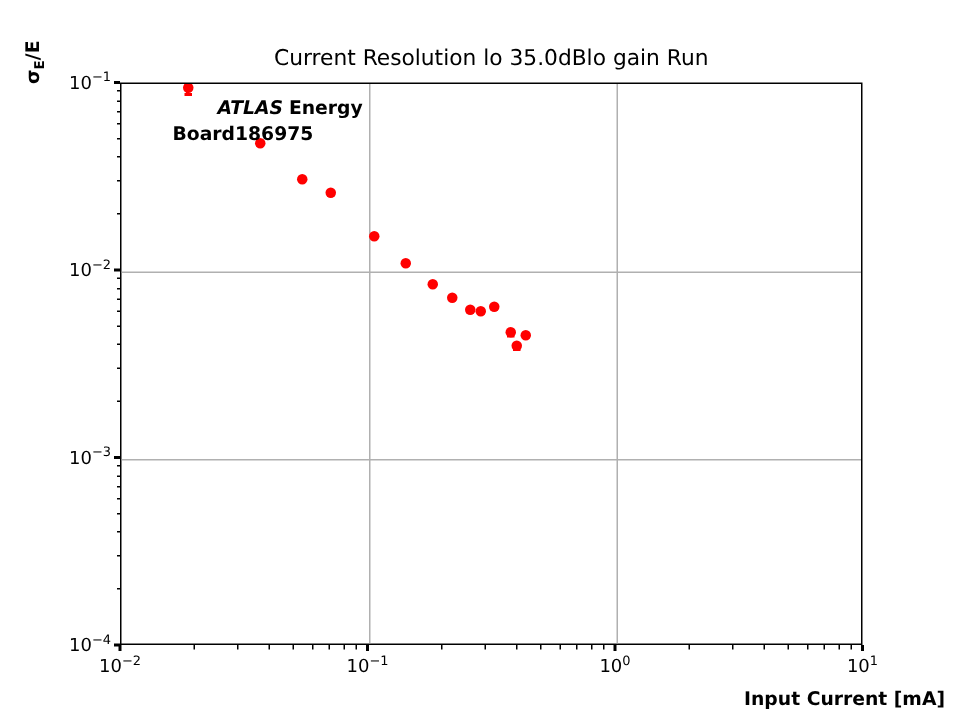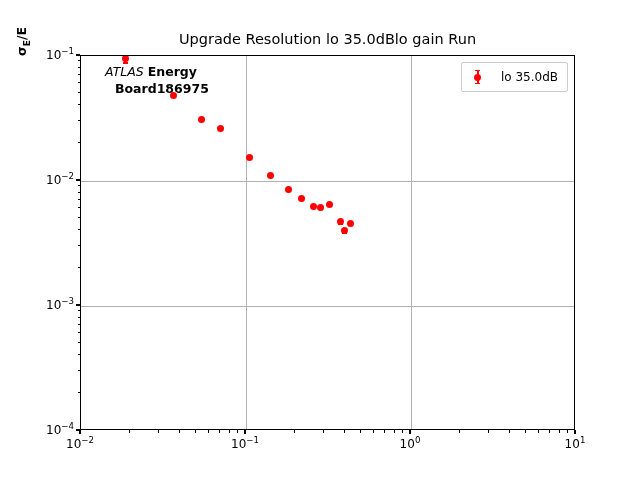--- a/index.html
+++ b/index.html
@@ -172,21 +172,22 @@
     font-size: 12.5px;
     color: #000000;
     line-height: 16.5px;
     white-space: nowrap;
   }
   #annotation .line1 { padding-left: 0px; }
   #annotation .line2 { padding-left: 10px; }
   #annotation .line3 { padding-left: 8px; }
   .italic-atlas {
     font-style: italic;
-    font-weight: normal;
+    font-weight: bold;
+    margin-left: 40px;
   }
   .bold-txt { font-weight: bold; }
 
   
   #legend {
     position: absolute;
     right: 6px;
     top: 6px;
     background: #ffffff;
     border: 1px solid #cccccc;
@@ -228,26 +229,27 @@
     font-size: 12px;
     color: #000000;
     white-space: nowrap;
   }
 </style>
 </head>
 <body>
 
 <div id="figure">
 
-  <div id="chart-title">Upgrade Resolution lo 35.0dBlo gain Run</div>
+  <div id="chart-title">Current Resolution lo 35.0dBlo gain Run</div>
 
   <div id="ylabel">
     <span>σ</span><sub class="sub">E</sub><span>/E</span>
   </div>
 
+  <div id="xlabel">Input Current [mA]</div>
 
   <div id="plot-area">
     <div id="gridlines">
         <div class="gridline-v" style="left: 165px;"></div>
         <div class="gridline-v" style="left: 330px;"></div>
         <div class="gridline-h" style="top: 125px;"></div>
         <div class="gridline-h" style="top: 250px;"></div>
       </div>
     <div id="datalayer">
         <div class="errbar" style="left: 44.0833px; top: 0.0543139px; height: 6.27194px;"></div>
@@ -306,29 +308,20 @@
         <div class="errcap" style="left: 269.355px; top: 165.988px;"></div>
         <div class="errcap" style="left: 269.355px; top: 168.348px;"></div>
         <div class="datapoint" style="left: 269.355px; top: 167.155px; background: rgb(255, 0, 0);"></div>
       </div>
 
     <div id="annotation">
       <div class="line1"><span class="italic-atlas">ATLAS</span> <span class="bold-txt">Energy</span></div>
       <div class="line2 bold-txt">Board186975</div>
     </div>
 
-    <div id="legend">
-      <div class="legend-marker">
-        <div class="lm-bar"></div>
-        <div class="lm-cap" style="top:2px;"></div>
-        <div class="lm-cap" style="top:14.6px;"></div>
-        <div class="lm-dot"></div>
-      </div>
-      <div class="legend-label">lo 35.0dB</div>
-    </div>
   </div>
 
   <div id="axes-decor">
       <div class="tick-x-major" style="left: 79.35px; top: 430px;"></div>
       <div class="ticklabel-x" style="left: 80px; top: 437px;"><span>10</span><sup class="exp">−2</sup></div>
       <div class="tick-x-major" style="left: 244.35px; top: 430px;"></div>
       <div class="ticklabel-x" style="left: 245px; top: 437px;"><span>10</span><sup class="exp">−1</sup></div>
       <div class="tick-x-major" style="left: 409.35px; top: 430px;"></div>
       <div class="ticklabel-x" style="left: 410px; top: 437px;"><span>10</span><sup class="exp">0</sup></div>
       <div class="tick-x-major" style="left: 574.35px; top: 430px;"></div>

